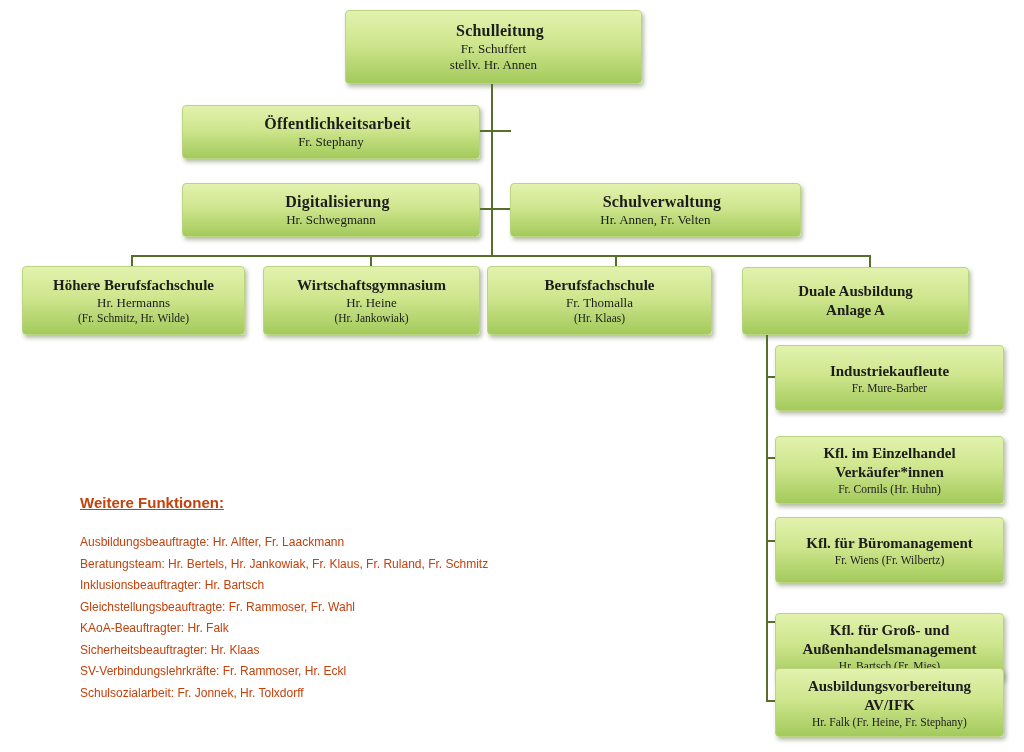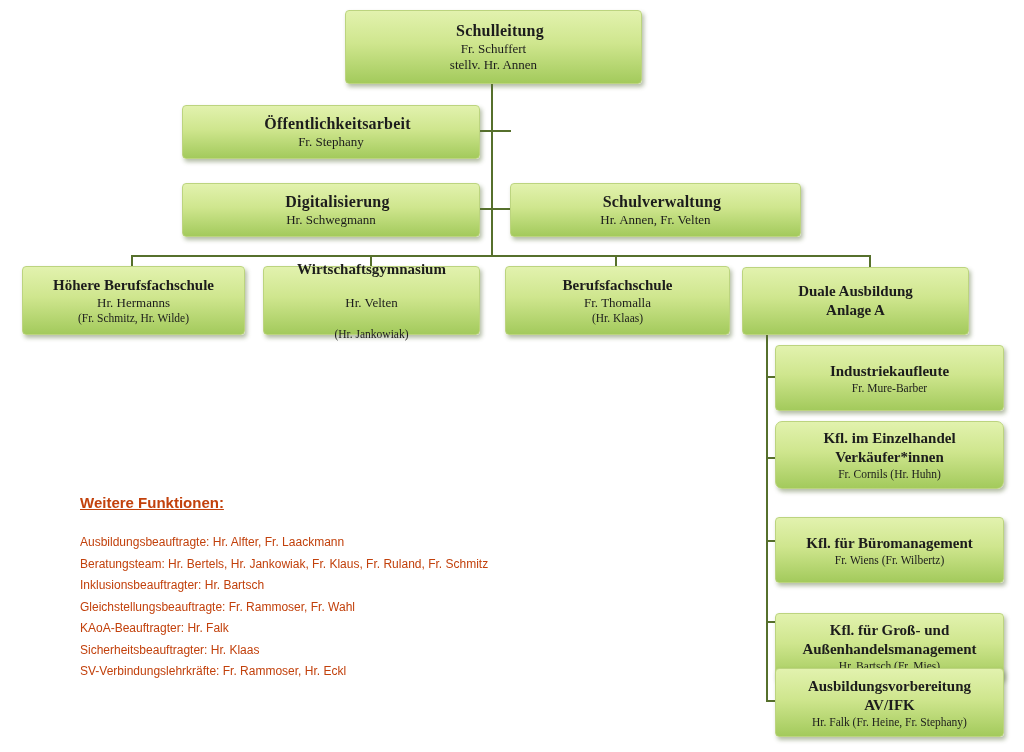--- a/index.html
+++ b/index.html
@@ -61,40 +61,40 @@
   <div class="box" style="left:510px;top:183px;width:289px;height:52px;">
     <div class="t">Schulverwaltung</div>
     <div class="s">Hr. Annen, Fr. Velten</div>
   </div>
 
   <div class="box" style="left:22px;top:266px;width:221px;height:67px;">
     <div class="t3">Höhere Berufsfachschule</div>
     <div class="s">Hr. Hermanns</div>
     <div class="s2">(Fr. Schmitz, Hr. Wilde)</div>
   </div>
-  <div class="box" style="left:263px;top:266px;width:215px;height:67px;gap:16px;">
+  <div class="box" style="left:263px;top:266px;width:215px;height:67px;">
     <div class="t3">Wirtschaftsgymnasium</div>
-    <div class="s">Hr. Velten</div>
+    <div class="s">Hr. Heine</div>
     <div class="s2">(Hr. Jankowiak)</div>
   </div>
-  <div class="box" style="left:505px;top:266px;width:223px;height:67px;">
+  <div class="box" style="left:487px;top:266px;width:223px;height:67px;">
     <div class="t3">Berufsfachschule</div>
     <div class="s">Fr. Thomalla</div>
     <div class="s2">(Hr. Klaas)</div>
   </div>
   <div class="box" style="left:742px;top:267px;width:225px;height:66px;">
     <div class="t3">Duale Ausbildung</div>
     <div class="t3">Anlage A</div>
   </div>
 
   <div class="box" style="left:775px;top:345px;width:227px;height:64px;">
     <div class="t3">Industriekaufleute</div>
     <div class="s2">Fr. Mure-Barber</div>
   </div>
-  <div class="box" style="left:775px;top:421px;width:227px;height:66px;border-radius:7px;">
+  <div class="box" style="left:775px;top:436px;width:227px;height:66px;">
     <div class="t3">Kfl. im Einzelhandel</div>
     <div class="t3">Verkäufer*innen</div>
     <div class="s2">Fr. Cornils (Hr. Huhn)</div>
   </div>
   <div class="box" style="left:775px;top:508px;width:227px;height:64px;margin-top:9px;">
     <div class="t3">Kfl. für Büromanagement</div>
     <div class="s2">Fr. Wiens (Fr. Wilbertz)</div>
   </div>
   <div class="box" style="left:775px;top:613px;width:227px;height:65px;">
     <div class="t3">Kfl. für Groß- und</div>
@@ -109,15 +109,16 @@
 
   <div class="weitere">
     <div class="wh">Weitere Funktionen:</div>
     <div class="wi">Ausbildungsbeauftragte: Hr. Alfter, Fr. Laackmann</div>
     <div class="wi">Beratungsteam: Hr. Bertels, Hr. Jankowiak, Fr. Klaus, Fr. Ruland, Fr. Schmitz</div>
     <div class="wi">Inklusionsbeauftragter: Hr. Bartsch</div>
     <div class="wi">Gleichstellungsbeauftragte: Fr. Rammoser, Fr. Wahl</div>
     <div class="wi">KAoA-Beauftragter: Hr. Falk</div>
     <div class="wi">Sicherheitsbeauftragter: Hr. Klaas</div>
     <div class="wi">SV-Verbindungslehrkräfte: Fr. Rammoser, Hr. Eckl</div>
+    <div class="wi">Schulsozialarbeit: Fr. Jonnek, Hr. Tolxdorff</div>
   </div>
 
 </div>
 
 </body></html>

